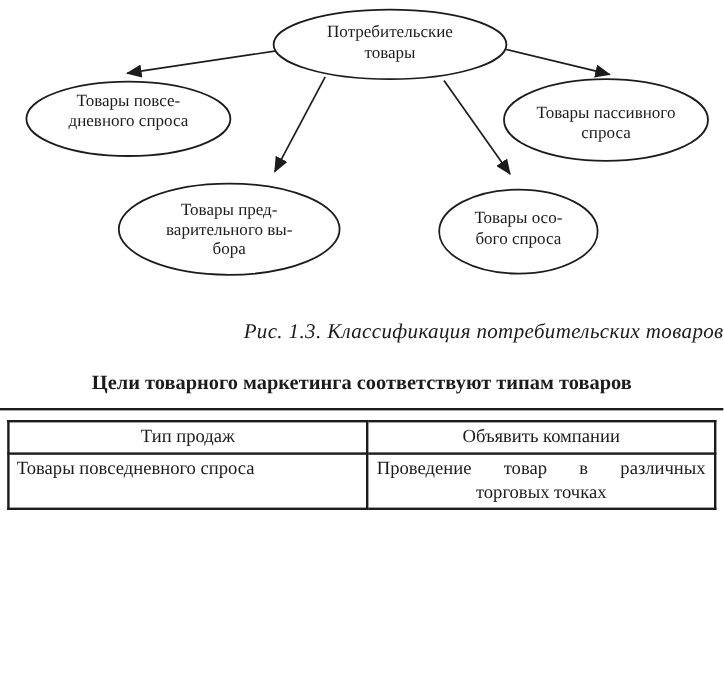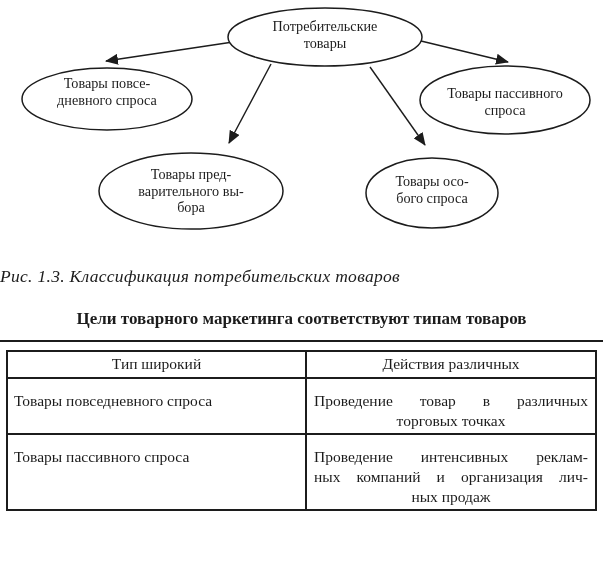--- a/index.html
+++ b/index.html
@@ -22,21 +22,21 @@
   .node-label {
     font-family: "Liberation Serif", serif;
     font-size: 14.2px;
     fill: #1c1c1c;
   }
   .fig-caption {
     position: absolute;
     top: 266px;
     left: 0;
     width: 603px;
-    text-align: left;
+    text-align: right;
     font-style: italic;
     font-size: 17.5px;
     letter-spacing: 0.3px;
   }
   .section-heading {
     position: absolute;
     top: 309px;
     left: 0;
     width: 603px;
     text-align: center;
@@ -68,21 +68,21 @@
     vertical-align: top;
     line-height: 20px;
     font-weight: normal;
   }
   .goods-table th {
     text-align: center;
     padding: 2px 4px;
     height: 21px;
   }
   .goods-table td {
-    padding: 12px 7px 2px 7px;
+    padding: 2px 7px 2px 7px;
   }
   .goods-table td.type-cell { padding-left: 6px; }
   .line-j { text-align: justify; text-align-last: justify; }
   .line-l { text-align: center; }
 </style>
 </head>
 <body>
 
 <svg class="diagram-svg" width="603" height="258" viewBox="0 0 603 258">
   <defs>
@@ -126,35 +126,27 @@
 <div class="top-rule"></div>
 
 <div class="table-wrap">
   <table class="goods-table">
     <colgroup>
       <col style="width:299px">
       <col style="width:290px">
     </colgroup>
     <thead>
       <tr>
-        <th>Тип широкий</th>
-        <th>Действия различных</th>
+        <th>Тип продаж</th>
+        <th>Объявить компании</th>
       </tr>
     </thead>
     <tbody>
       <tr>
         <td class="type-cell">Товары повседневного спроса</td>
         <td>
           <div class="line-j">Проведение товар в различных</div>
           <div class="line-l">торговых точках</div>
         </td>
       </tr>
-      <tr>
-        <td class="type-cell">Товары пассивного спроса</td>
-        <td>
-          <div class="line-j">Проведение интенсивных реклам-</div>
-          <div class="line-j">ных компаний и организация лич-</div>
-          <div class="line-l">ных продаж</div>
-        </td>
-      </tr>
     </tbody>
   </table>
 </div>
 
 </body></html>

